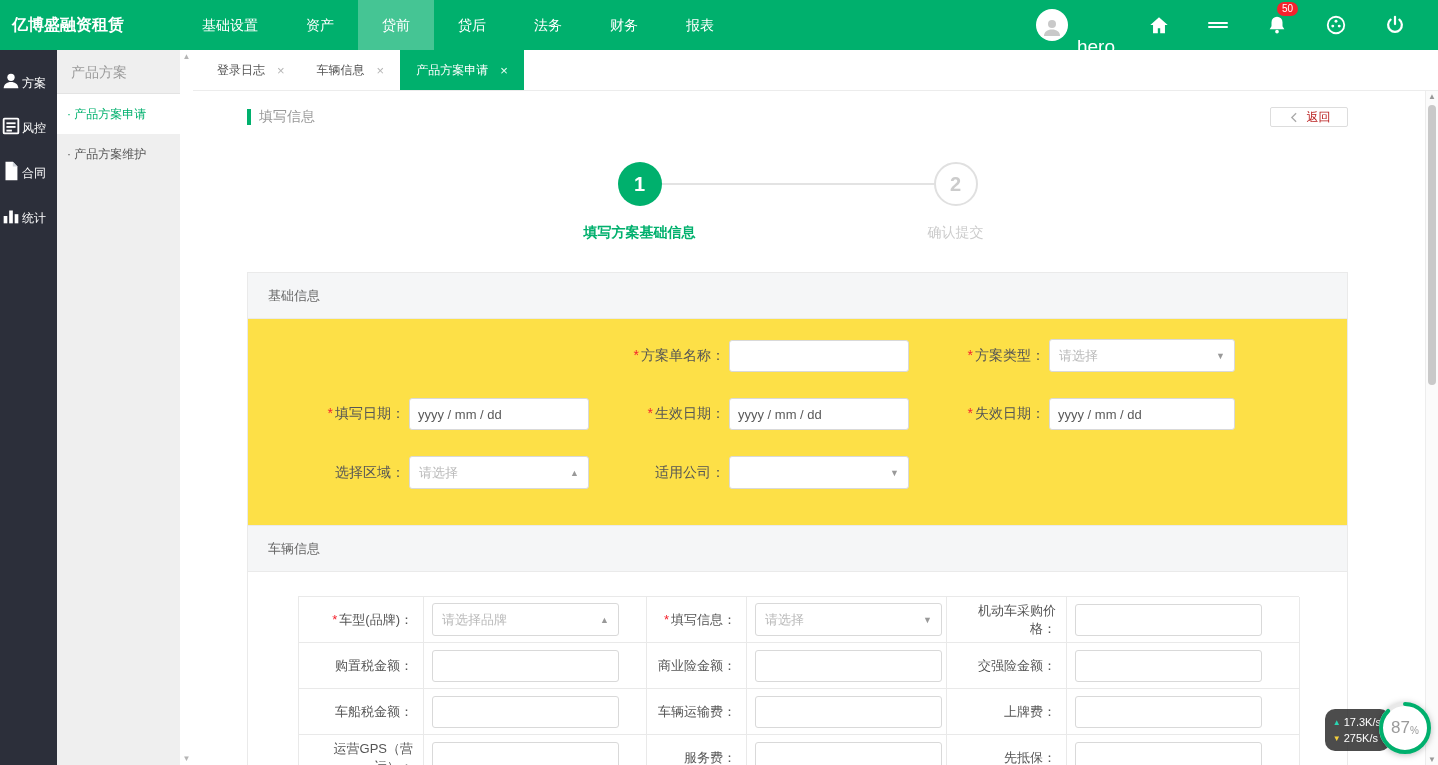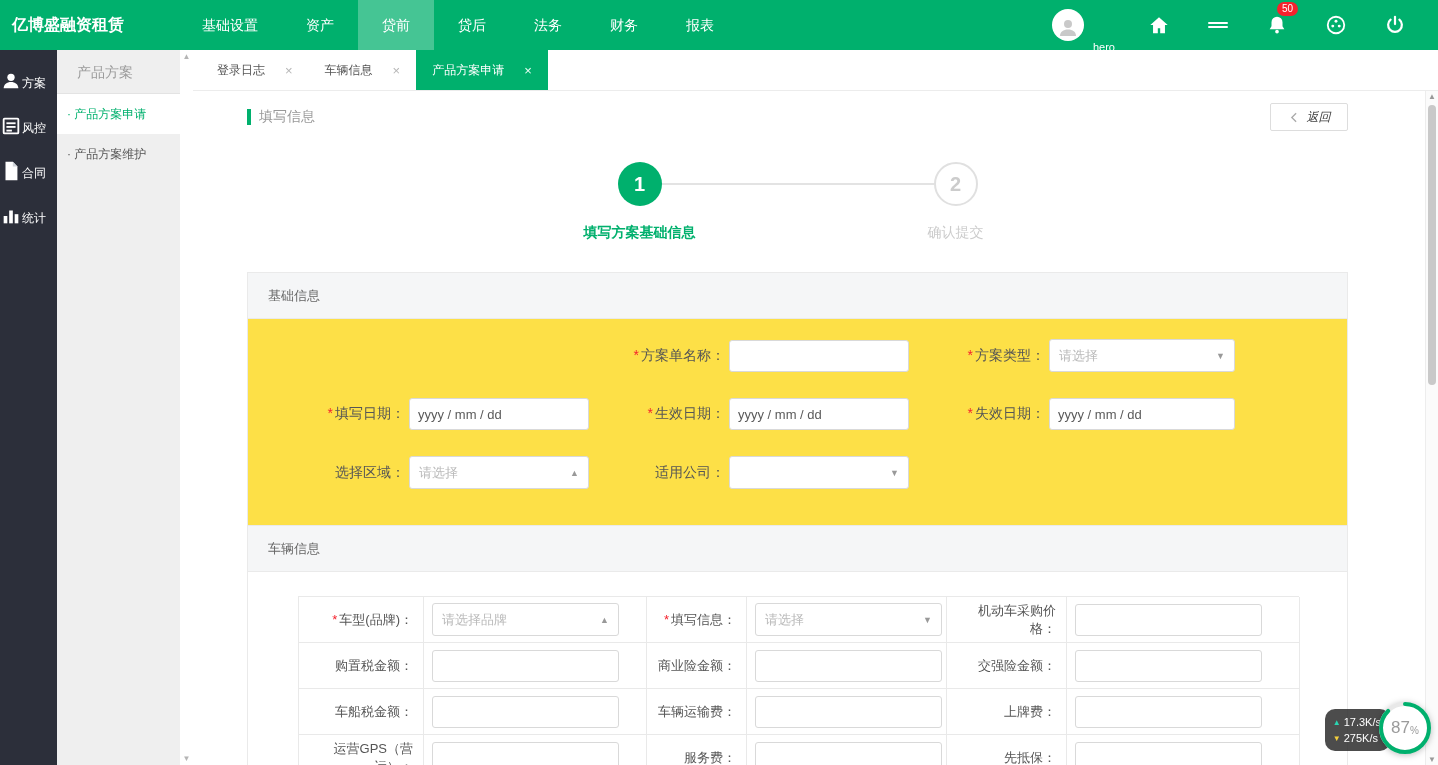--- a/index.html
+++ b/index.html
@@ -11,56 +11,56 @@
   
   .topbar { height:50px; background:var(--primary,#00b06d); display:flex; align-items:center; color:#fff; }
   .logo { width:178px; padding-left:12px; font-size:16px; font-weight:bold; white-space:nowrap; }
   .topnav { display:flex; height:100%; }
   .nav-item { padding:0 24px; line-height:50px; font-size:14px; cursor:pointer; white-space:nowrap; }
   .nav-item.active { background:rgba(255,255,255,.27); }
   .topbar-right { margin-left:auto; display:flex; align-items:center; padding-right:14px; }
   .user-block { display:flex; align-items:center; gap:9px; margin-right:14px; }
   .avatar { width:32px; height:32px; border-radius:50%; background:#fff; display:flex; align-items:center; justify-content:center; overflow:hidden; cursor:pointer; }
   .avatar svg { width:24px; height:24px; margin-top:4px; }
-  .username { font-size:11px;margin-top:44px; }
+  .username { font-size:19px;margin-top:44px; }
   .icon-btn { width:59px; display:flex; flex-direction:column; align-items:center; justify-content:center; cursor:pointer; position:relative; }
   .icon-btn svg { width:22px; height:22px; }
   .hline { width:20px; height:2px; background:#fff; margin:2.5px 0; border-radius:1px; }
   .badge { position:absolute; top:-12px; left:30px; background:var(--badge,#f5222d); color:#fff; font-size:10px; line-height:14px; border-radius:8px; padding:0 5px; }
   .bell-wrap { position:relative; }
   
   .body-row { display:flex; height:715px; }
   .sidebar { width:57px; background:#2c2f3a; display:flex; flex-direction:column; align-items:center; padding-top:8px; flex-shrink:0; }
   .side-item { width:100%; display:flex; flex-direction:row; align-items:center; padding:11px 0; color:#fff; cursor:pointer; }
   .side-item svg { width:22px; height:22px; }
   .side-label { font-size:12px; margin-top:6px; }
   .submenu { width:123px; background:#efefef; flex-shrink:0; }
-  .submenu-title { height:44px; line-height:44px; padding-left:20px; color:#9a9a9a; font-size:14px; border-bottom:1px solid #e3e3e3; }
+  .submenu-title { height:44px; line-height:44px; padding-left:14px; color:#9a9a9a; font-size:14px; border-bottom:1px solid #e3e3e3; }
   .submenu-item { height:40px; line-height:40px; padding-left:10px; font-size:12px; color:#555; cursor:pointer; white-space:nowrap; }
   .submenu-item.active { background:#fff; color:var(--primary,#00b06d); }
   .subscroll { width:13px; background:#fff; position:relative; flex-shrink:0; }
   .sarrow { position:absolute; left:0; width:13px; text-align:center; font-size:8px; color:#b5b5b5; cursor:pointer; }
   
   .main { flex:1; display:flex; flex-direction:column; min-width:0; }
   .tabbar { height:41px; display:flex; align-items:stretch; border-bottom:1px solid #ececec; padding-left:8px; flex-shrink:0; background:#fff; }
-  .tab { display:flex; align-items:center; gap:20px; padding:0 16px; font-size:12px; color:#555; cursor:pointer; white-space:nowrap;justify-content:flex-end; }
+  .tab { display:flex; align-items:center; gap:12px; padding:0 16px; font-size:12px; color:#555; cursor:pointer; white-space:nowrap;justify-content:flex-end; }
   .tab.active { background:var(--primary,#00b06d); color:#fff; }
   .tab .close { color:#b5b5b5; font-size:13px; }
   .tab.active .close { color:#eafff5; }
   .content-row { flex:1; display:flex; min-height:0; }
   .content { flex:1; overflow:hidden; background:#fff; }
   .vscrollbar { width:13px; background:#fbfbfb; border-left:1px solid #ededed; position:relative; flex-shrink:0; }
   .vthumb { position:absolute; top:14px; left:2px; width:8px; height:280px; background:#c9c9c9; border-radius:5px; cursor:pointer; }
   .varrow { position:absolute; left:0; width:12px; text-align:center; font-size:8px; color:#999; cursor:pointer; }
   .container { width:1101px; margin-left:54px; }
   
   .page-head { display:flex; align-items:center; margin-top:9px; height:34px; }
   .accent { width:4px; height:16px; background:var(--primary,#00b06d); margin-right:8px; }
   .page-title { font-size:14px; color:#999; }
-  .back-btn { margin-left:auto; width:78px; height:28px; border:1px solid #ddd; border-radius:2px; background:#fff; display:flex; align-items:center; justify-content:center; gap:6px; font-size:12px; color:#404040; cursor:pointer;font-style:italic; }
+  .back-btn { margin-left:auto; width:78px; height:20px; border:1px solid #ddd; border-radius:2px; background:#fff; display:flex; align-items:center; justify-content:center; gap:6px; font-size:12px; color:#b91c1c; cursor:pointer; }
   .back-btn svg { width:13px; height:13px; }
   
   .stepper { position:relative; width:456px; margin:28px auto 26px; height:84px; }
   .step { position:absolute; top:0; width:140px; display:flex; flex-direction:column; align-items:center; }
   .step1 { left:0; } .step2 { left:316px; }
   .scircle { width:44px; height:44px; border-radius:50%; display:flex; align-items:center; justify-content:center; font-size:20px; font-weight:bold; }
   .step.active .scircle { background:var(--primary,#00b06d); color:#fff; }
   .step.inactive .scircle { background:#fff; border:2px solid #e0e0e0; color:#ccc; }
   .slabel { margin-top:18px; font-size:14px; white-space:nowrap; }
   .step.active .slabel { color:var(--primary,#00b06d); font-weight:bold; }

